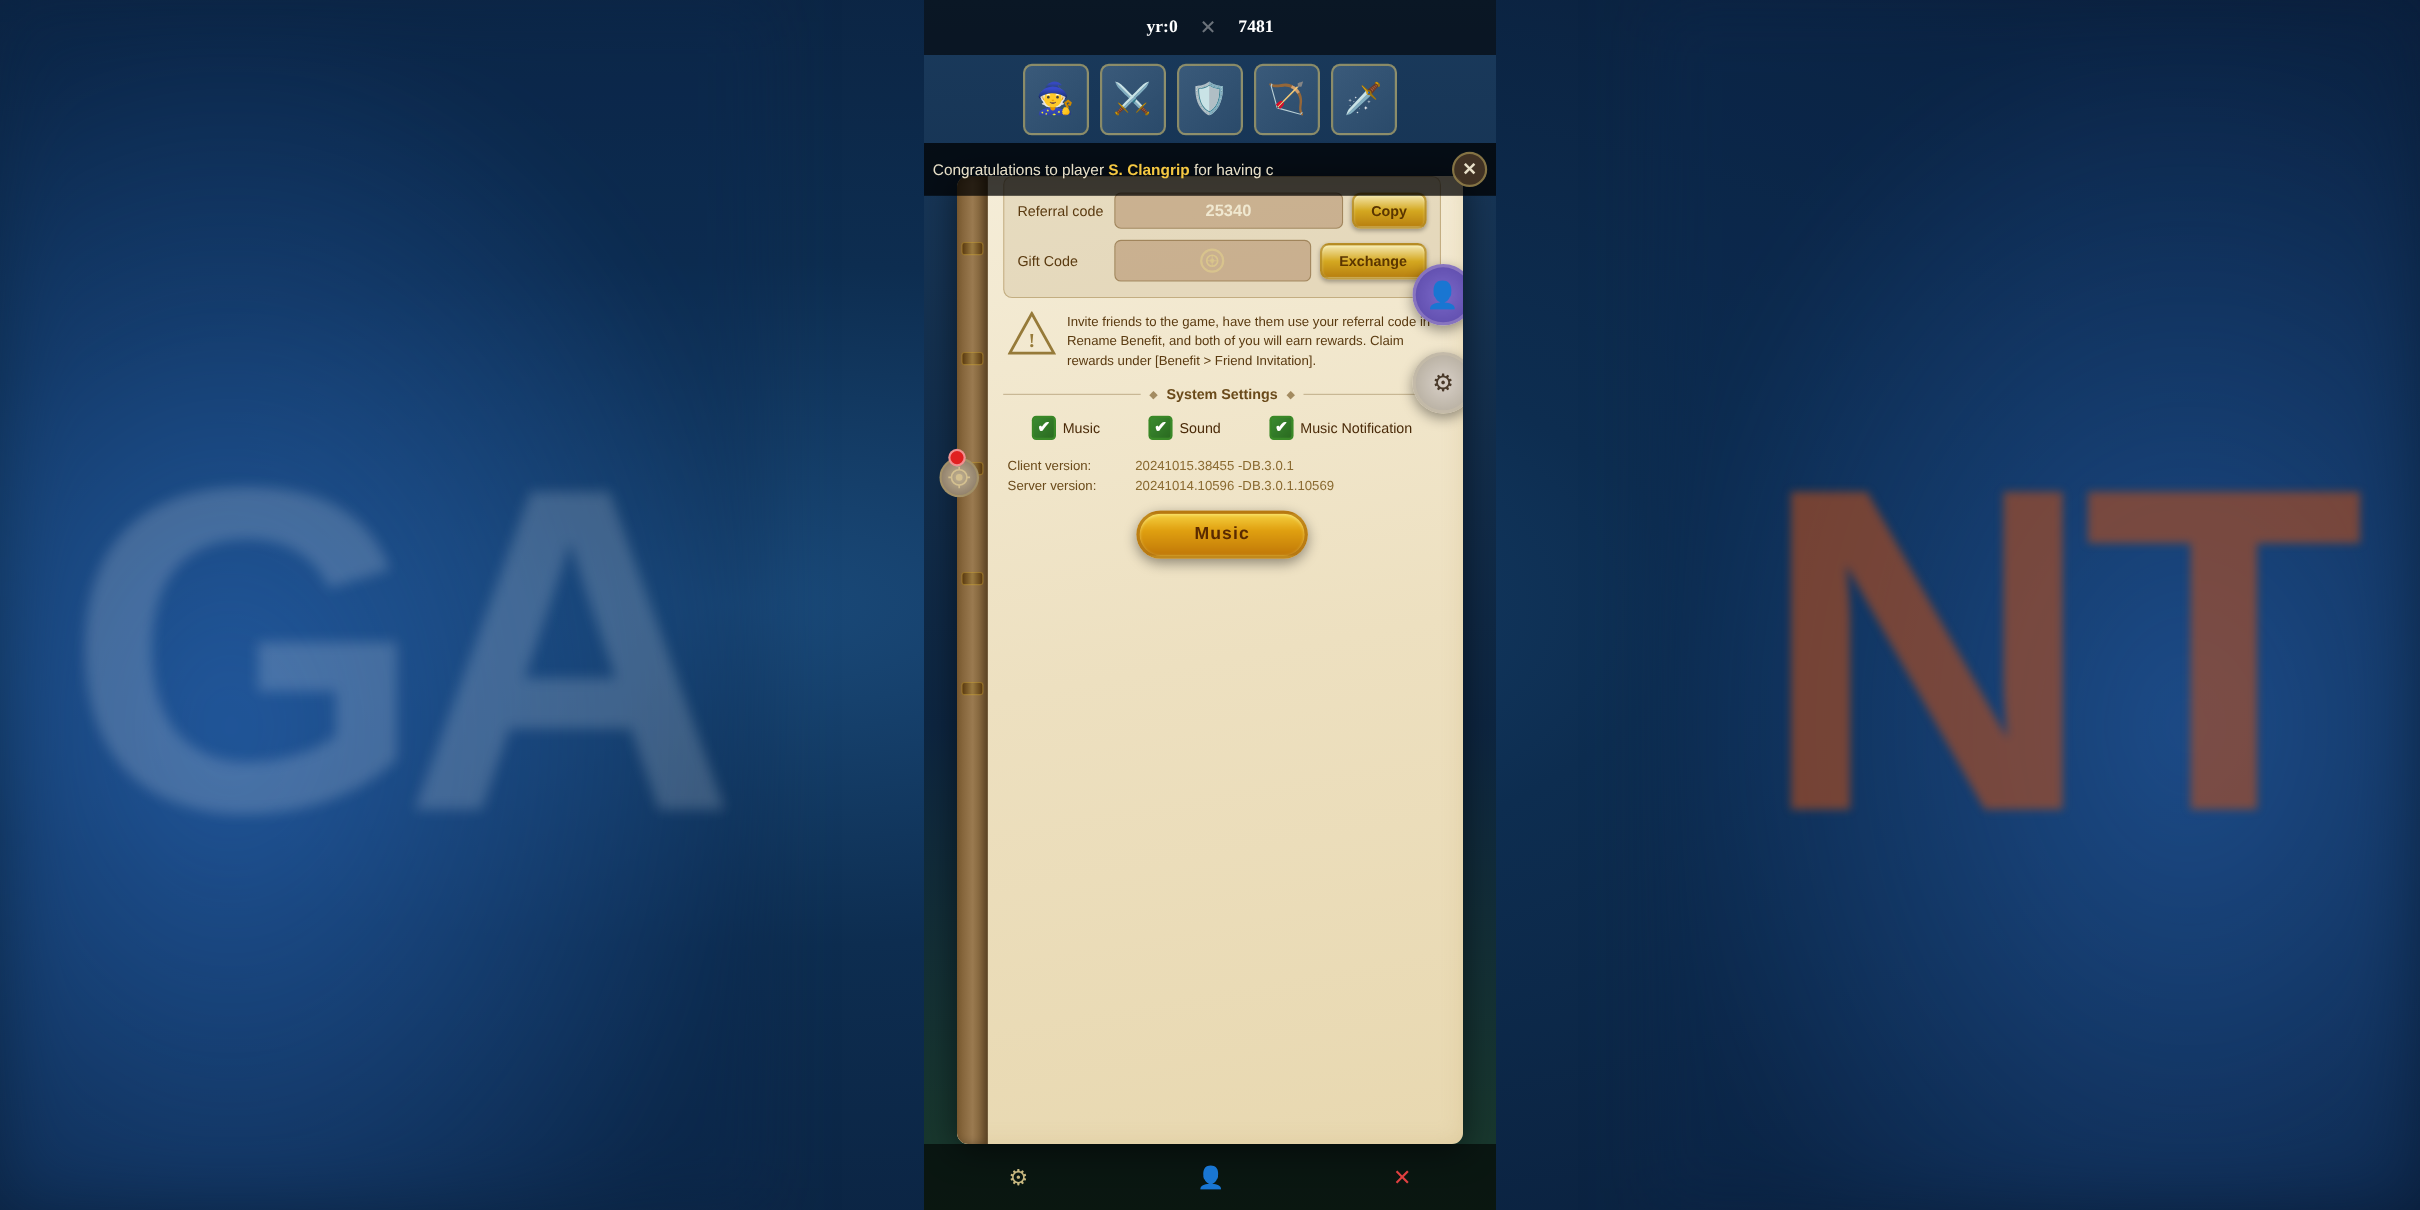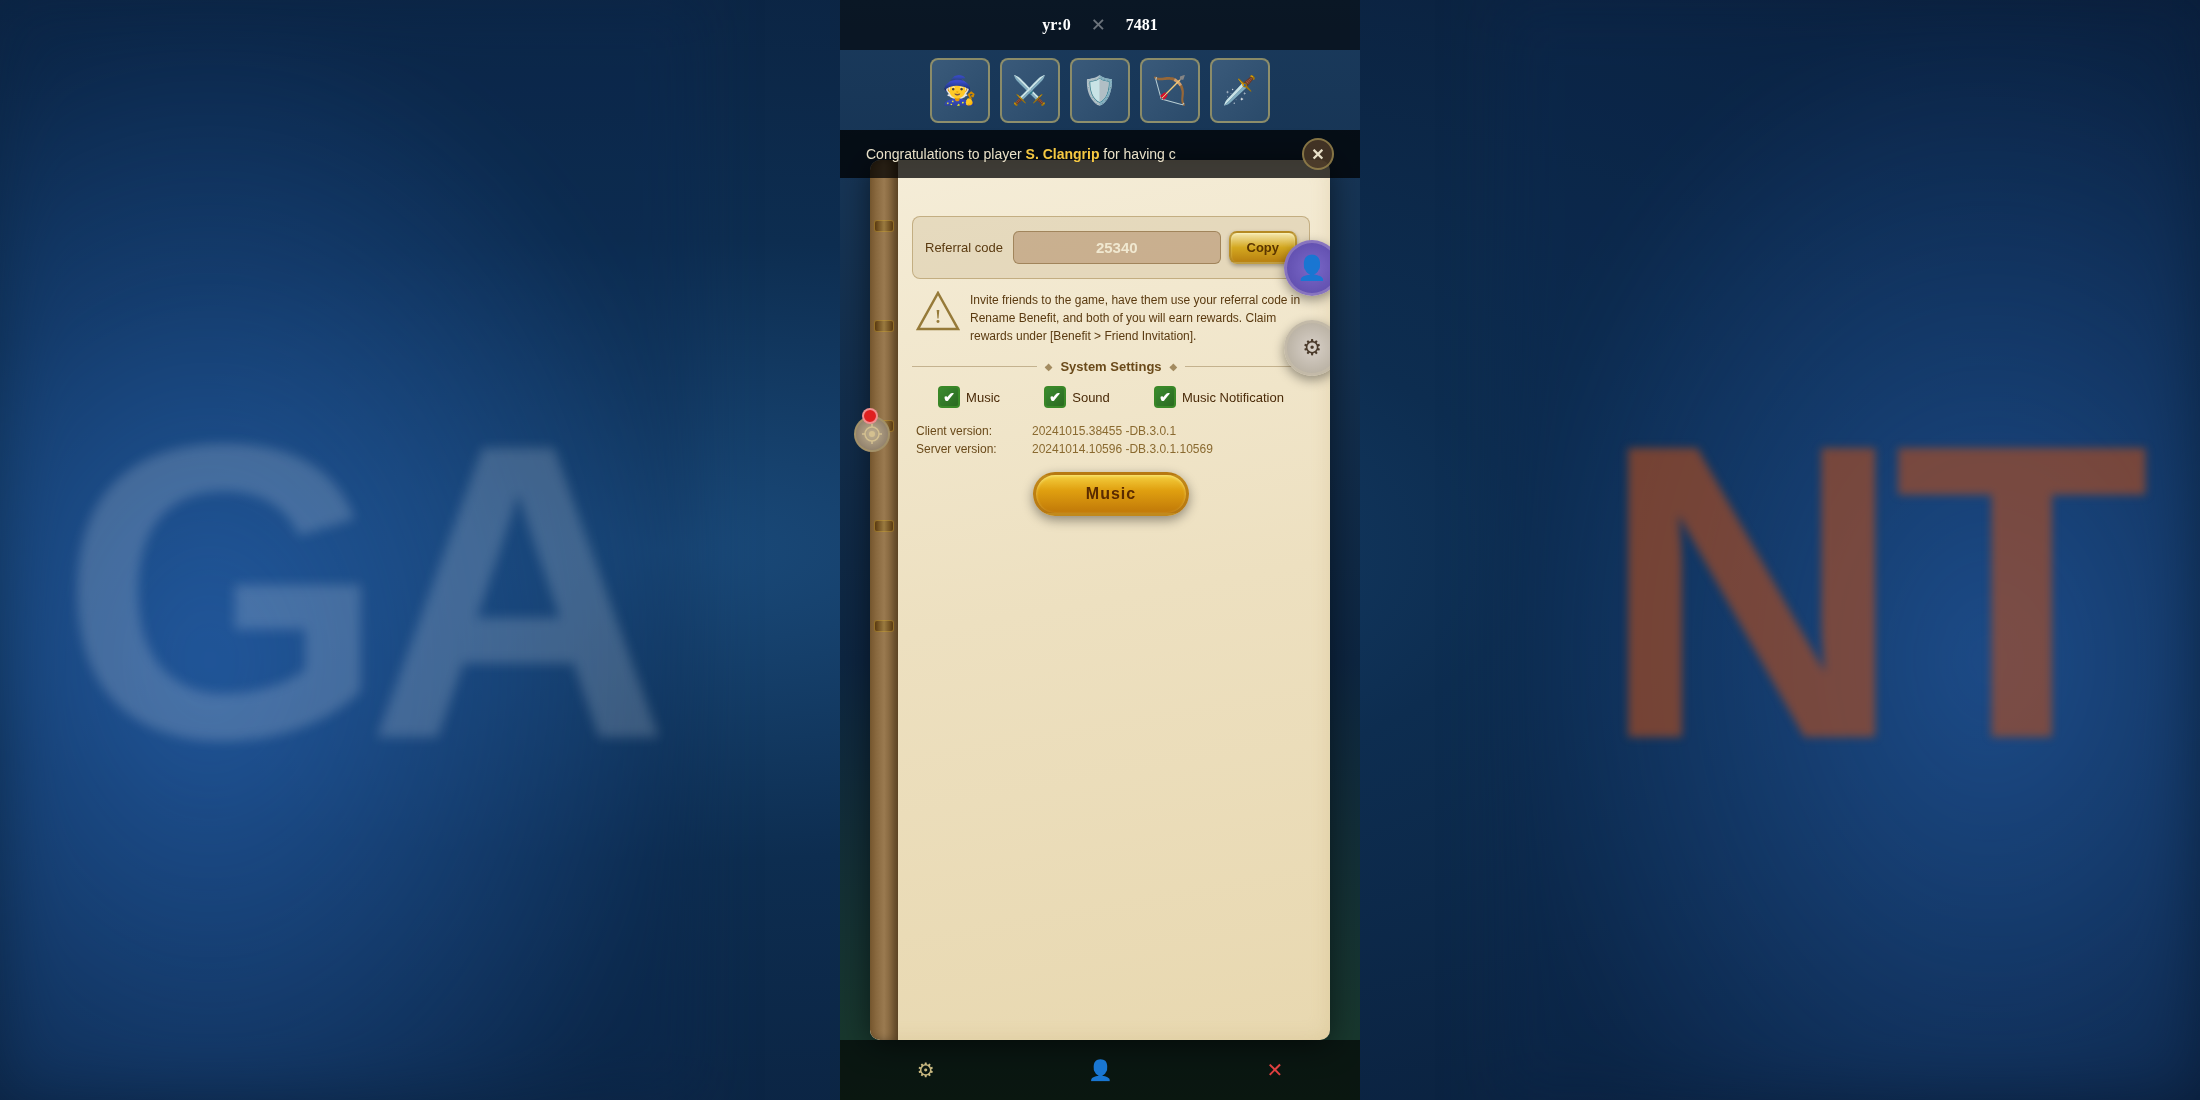--- a/index.html
+++ b/index.html
@@ -133,21 +133,21 @@
       font-size: 28px;
       overflow: hidden;
     }
 
     
     .notification-banner {
       position: absolute;
       top: 130px;
       left: 0; right: 0;
       background: rgba(0,0,0,0.75);
-      padding: 8px 26px;
+      padding: 8px 8px;
       z-index: 20;
       display: flex;
       align-items: center;
       justify-content: space-between;
     }
 
     .notification-text {
       color: #e8e0c8;
       font-size: 14px;
       font-family: Arial, sans-serif;
@@ -209,23 +209,22 @@
       border-radius: 3px;
       border: 1px solid rgba(200,160,60,0.5);
     }
 
     .panel-content {
       position: absolute;
       left: 30px;
       right: 8px;
       top: 0;
       bottom: 0;
-      padding: 16px 12px;
+      padding: 0 12px;
       overflow-y: auto;
-      margin-top: 40px;
     }
 
     
     .section-box {
       background: rgba(200,180,140,0.3);
       border: 1px solid rgba(160,130,70,0.5);
       border-radius: 8px;
       padding: 14px 12px;
       margin-bottom: 12px;
     }
@@ -552,20 +551,34 @@
     <div class="panel-content">
 
       <div class="section-box">
 
         <div class="field-row">
           <span class="field-label">Referral code</span>
           <div class="field-input">25340</div>
           <button class="action-btn">Copy</button>
         </div>
 
+        <div class="field-row">
+          <span class="field-label">Gift Code</span>
+          <div class="field-input gift-input">
+            <div class="gift-icon-circle">
+              <svg width="14" height="14" viewBox="0 0 14 14" fill="none">
+                <circle cx="7" cy="7" r="5" stroke="rgba(220,200,140,0.9)" stroke-width="1.5" fill="none"></circle>
+                <circle cx="7" cy="7" r="2" fill="rgba(220,200,140,0.7)"></circle>
+                <line x1="7" y1="2" x2="7" y2="12" stroke="rgba(220,200,140,0.7)" stroke-width="1"></line>
+                <line x1="2" y1="7" x2="12" y2="7" stroke="rgba(220,200,140,0.7)" stroke-width="1"></line>
+              </svg>
+            </div>
+          </div>
+          <button class="action-btn">Exchange</button>
+        </div>
 
       </div>
 
       <div class="info-section">
         <div class="warning-triangle">
           <svg width="44" height="40" viewBox="0 0 44 40">
             <polygon points="22,2 42,38 2,38" fill="none" stroke="rgba(140,110,40,0.9)" stroke-width="2.5"></polygon>
             <text x="22" y="32" text-anchor="middle" font-size="18" fill="rgba(140,110,40,0.9)" font-weight="bold">!</text>
           </svg>
         </div>

